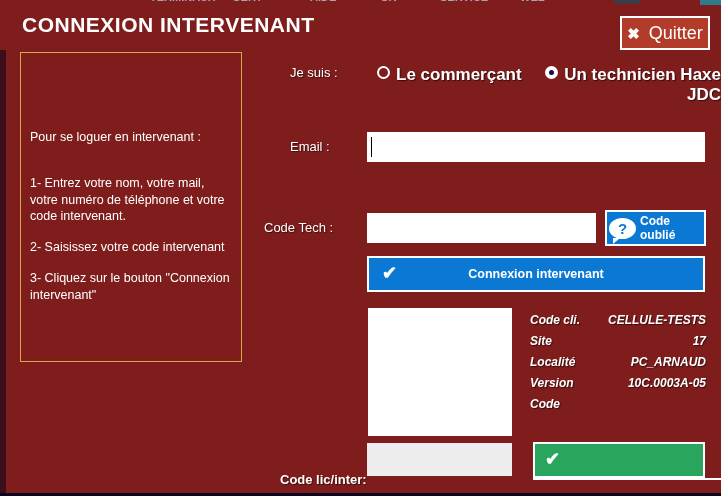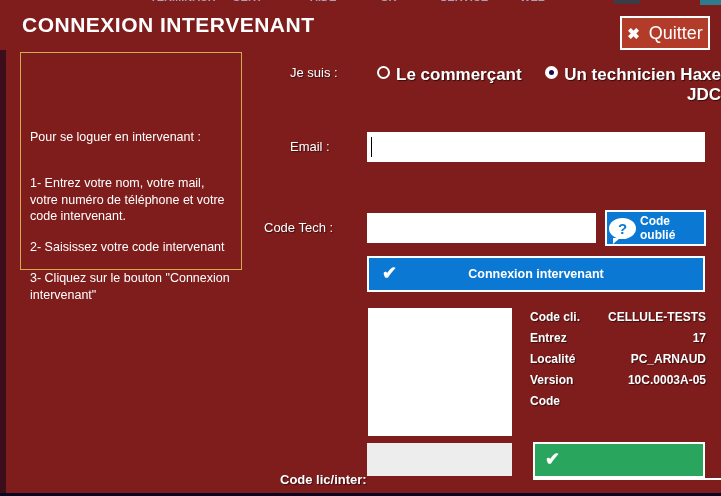--- a/index.html
+++ b/index.html
@@ -30,21 +30,21 @@
   .connect-btn .check{position:absolute;left:13px;top:4px;font-size:18px;}
   .forgot-btn{position:absolute;left:605px;top:210px;width:101px;height:36px;gap:4px;font-weight:bold;font-size:12px;padding:0 2px;}
   .bubble{position:relative;width:27px;height:21px;background:#fff;border-radius:50%;flex:0 0 auto;
           display:flex;align-items:center;justify-content:center;color:#0b79d4;font-weight:bold;font-size:15px;}
   .bubble:after{content:"";position:absolute;left:4px;bottom:-5px;width:0;height:0;
           border-left:7px solid #fff;border-bottom:6px solid transparent;}
   .save-btn{position:absolute;left:533px;top:442px;width:172px;height:36px;background:#2aa55d;font-weight:bold;font-size:12.5px;}
   .save-btn .check{position:absolute;left:10px;top:4px;font-size:18px;}
   .white-tail-line{position:absolute;left:533px;top:478px;width:188px;height:2px;background:#fff;}
   
-  .instr-box{position:absolute;left:20px;top:52px;width:222px;height:218px;box-sizing:border-box;
+  .instr-box{position:absolute;left:20px;top:52px;width:222px;height:310px;box-sizing:border-box;
              border:1.5px solid #d9a84e;padding:76px 9px 0 9px;font-size:12.5px;line-height:1.3;}
   .instr-box p{margin:0;}
   .instr-box .gap-lg{margin-top:30px;}
   .instr-box .gap{margin-top:15px;}
   
   .flabel{position:absolute;font-size:13px;color:#fff;text-shadow:1px 1px 1px rgba(0,0,0,.5);}
   .jesuis{left:290px;top:65px;}
   .email-l{left:290px;top:139px;}
   .codetech-l{left:264px;top:220px;}
   .lic-l{left:280px;top:472px;font-weight:bold;}
@@ -60,21 +60,21 @@
   
   .tinput{position:absolute;background:#fff;border:none;box-sizing:border-box;font-size:13px;color:#000;padding:0 4px;}
   .email-in{left:367px;top:132px;width:338px;height:30px;}
   .codetech-in{left:367px;top:213px;width:229px;height:30px;}
   .lic-in{left:367px;top:443px;width:145px;height:33px;background:#ededed;}
   .caret{position:absolute;left:371px;top:137px;width:1px;height:20px;background:#000;}
   
   .qr-box{position:absolute;left:368px;top:308px;width:144px;height:128px;background:#fff;}
   
   .info{position:absolute;left:530px;top:306px;width:176px;font-size:12px;font-weight:bold;text-shadow:1px 1px 1px rgba(0,0,0,.55);}
-  .info .row{display:flex;justify-content:space-between;height:21px;align-items:center;}
+  .info .row{display:flex;justify-content:space-between;height:21px;align-items:flex-end;font-style:italic;}
 </style>
 </head>
 <body>
 
 <div class="screen">
 
   <div class="top-strip">
     <span class="frag-0">TERMINAUX</span>
     <span class="frag-1">GERY</span>
     <span class="frag-2">AIDE</span>
@@ -124,21 +124,21 @@
   </div>
 
   <div class="qr-box"></div>
 
   <div class="info">
     <div class="row">
       <span>Code cli.</span>
       <span>CELLULE-TESTS</span>
     </div>
     <div class="row">
-      <span>Entrez</span>
+      <span>Site</span>
       <span>17</span>
     </div>
     <div class="row">
       <span>Localité</span>
       <span>PC_ARNAUD</span>
     </div>
     <div class="row">
       <span>Version</span>
       <span>10C.0003A-05</span>
     </div>

